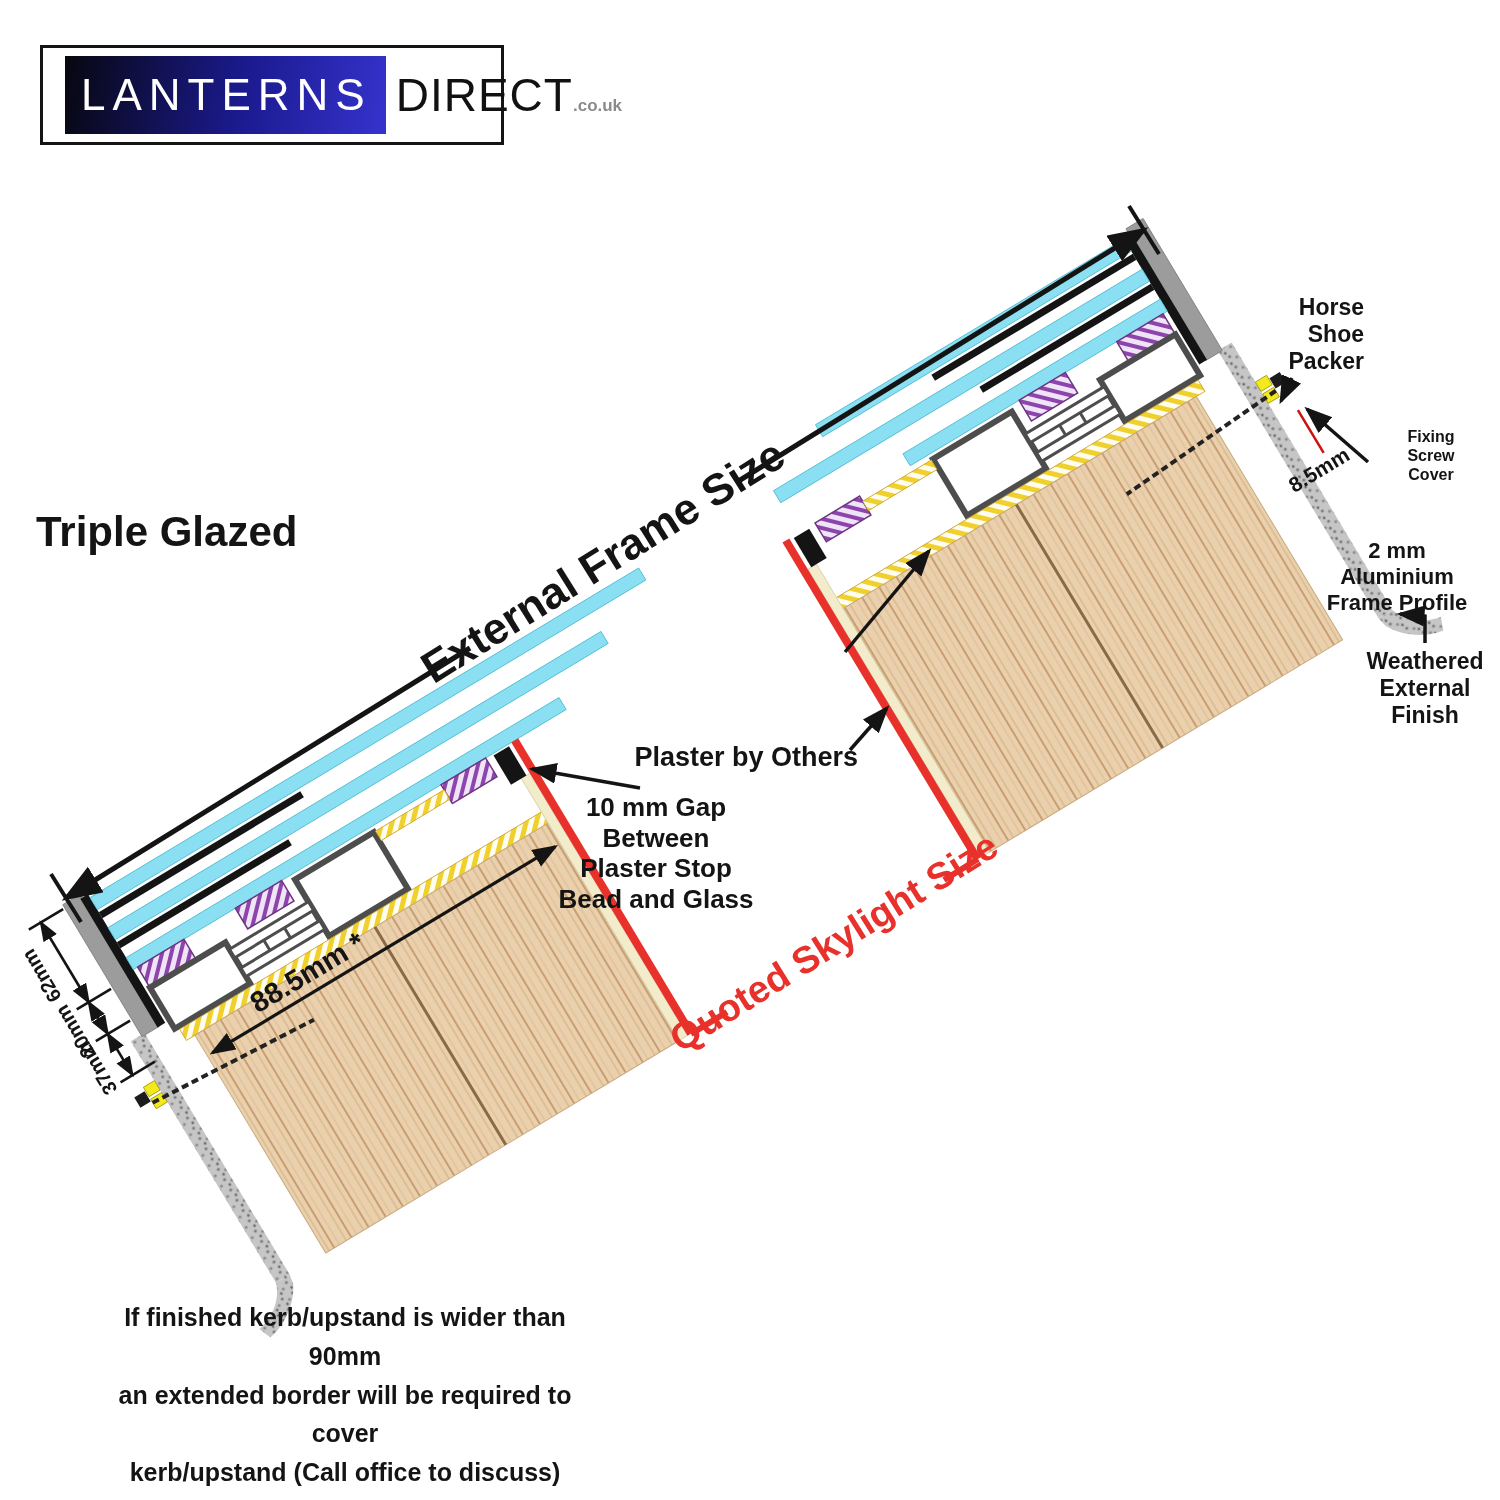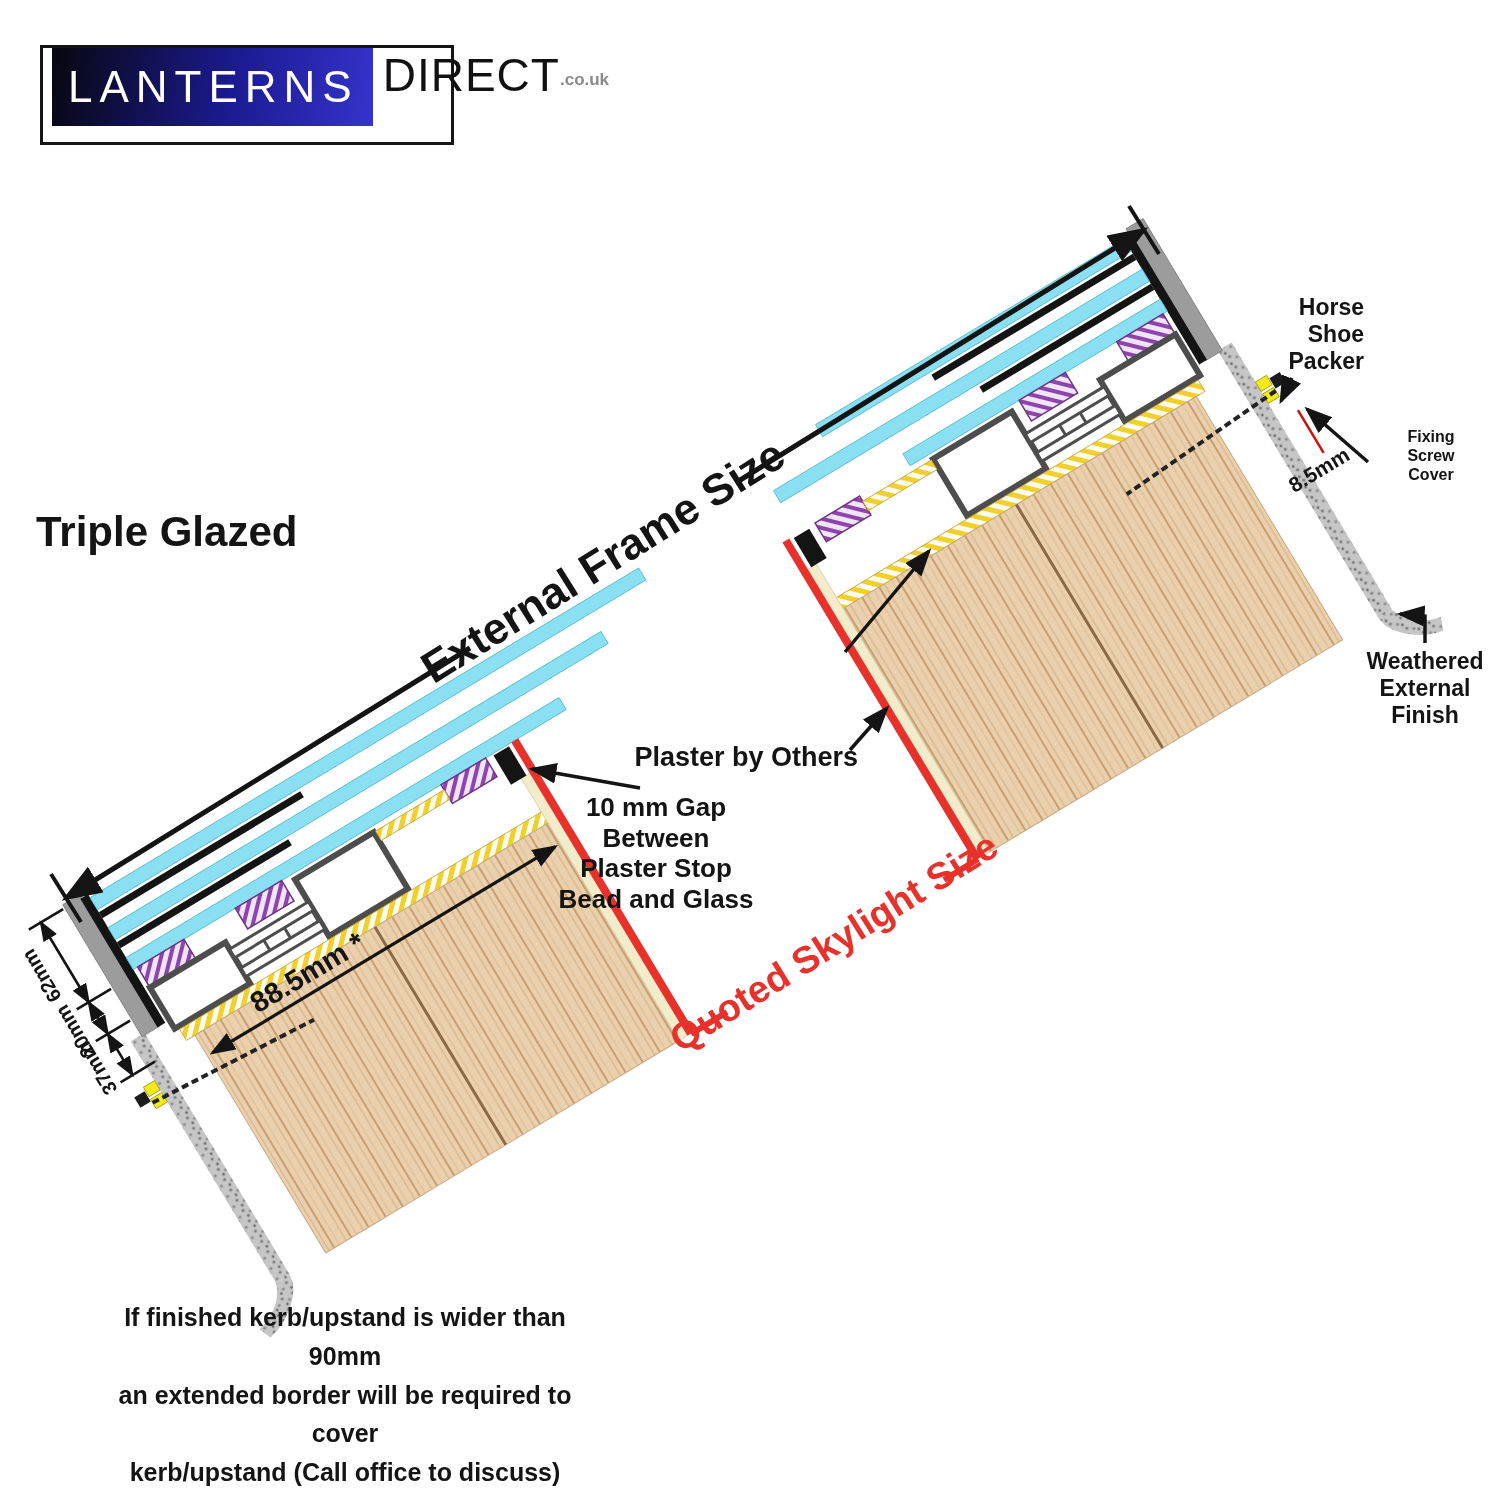--- a/index.html
+++ b/index.html
@@ -3,22 +3,22 @@
 <meta charset="utf-8">
 <style>
   html,body{margin:0;padding:0;background:#ffffff;}
   .stage{position:relative;width:1500px;height:1500px;background:#ffffff;overflow:hidden;
          font-family:"Liberation Sans", sans-serif;}
   svg{position:absolute;left:0;top:0;}
   .lbl{position:absolute;font-weight:700;color:#141414;text-align:center;
        white-space:pre-line;line-height:1.18;}
   .nowrap{white-space:nowrap;}
   
-  .logo{position:absolute;left:40px;top:45px;width:414px;height:100px;background:#fff;
-        border:3px solid #141414;display:flex;padding:0;box-sizing:border-box;}
+  .logo{position:absolute;left:40px;top:45px;width:464px;height:100px;background:#fff;
+        border:3px solid #141414;display:flex;align-items:center;padding:13px;box-sizing:border-box;}
   .logo-grad{margin-left:9px;height:78px;display:flex;align-items:center;
         background:linear-gradient(100deg,#07070f 0%,#1b1a8f 55%,#3533cd 100%);
         padding:0 14px 0 16px;}
   .logo-grad span{color:#ffffff;font-size:44px;font-weight:400;letter-spacing:7px;}
   .logo-direct{color:#111111;font-size:46px;font-weight:400;letter-spacing:1px;margin-left:10px;}
   .logo-tld{color:#8a8a8a;font-size:17px;font-weight:800;margin-top:22px;}
   .title{position:absolute;left:36px;top:508px;font-size:42px;font-weight:700;color:#141414;}
   .ext-label{position:absolute;left:333px;top:536px;width:540px;font-size:44px;font-weight:700;
         color:#141414;text-align:center;transform:rotate(-32deg);white-space:nowrap;}
   .quoted-label{position:absolute;left:614px;top:921px;width:440px;font-size:38px;font-weight:700;
@@ -188,20 +188,22 @@
   <div class="lbl" style="left:1240px;top:294px;width:124px;font-size:23px;text-align:right;">Horse
 Shoe
 Packer</div>
 
   <div class="lbl" style="left:1372px;top:428px;width:118px;font-size:16px;">Fixing
 Screw
 Cover</div>
 
   <div class="lbl rot31" style="left:1286px;top:458px;font-size:21px;">8.5mm</div>
 
+  <div class="lbl" style="left:1312px;top:538px;width:170px;font-size:22px;">2 mm Aluminium
+Frame Profile</div>
 
   <div class="lbl" style="left:1362px;top:648px;width:126px;font-size:23px;">Weathered
 External
 Finish</div>
 
 
   <div class="lbl nowrap" style="left:618px;top:742px;width:240px;font-size:27px;text-align:right;">Plaster by Others</div>
 
   <div class="lbl" style="left:556px;top:792px;width:200px;font-size:26px;">10 mm Gap
 Between

